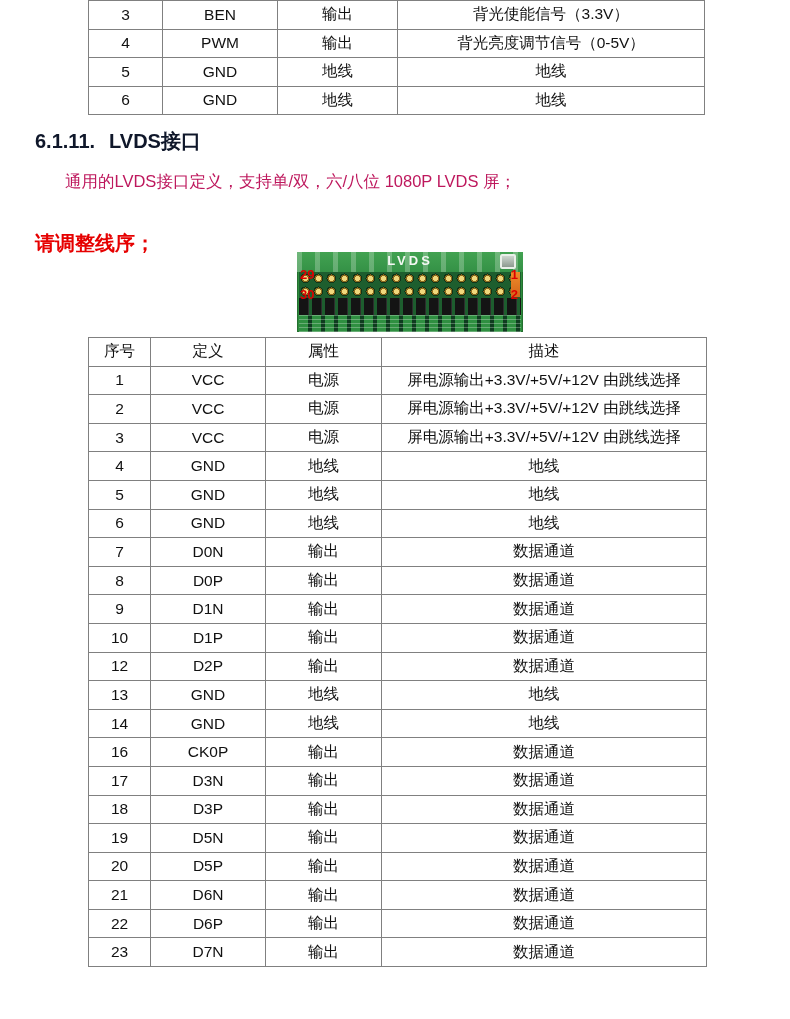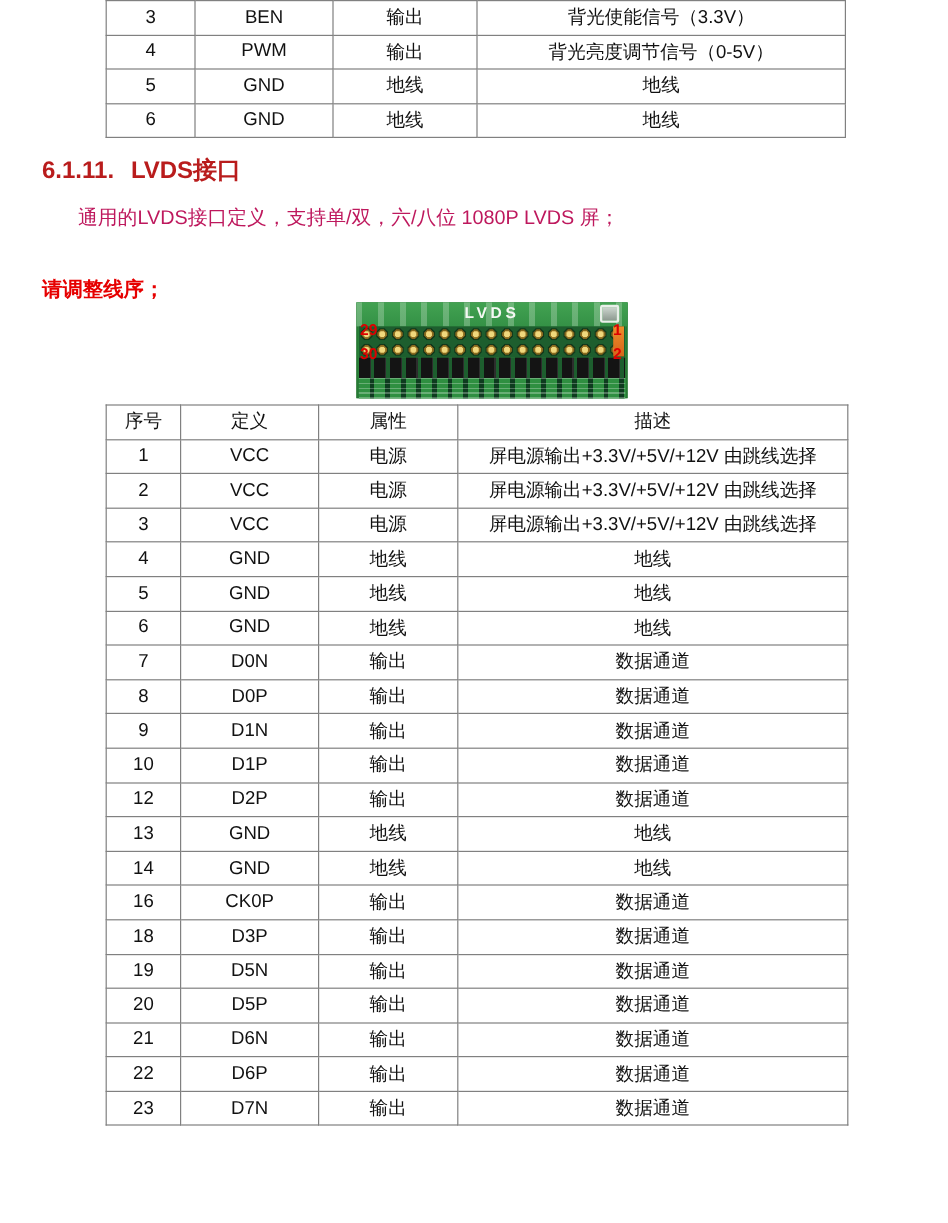--- a/index.html
+++ b/index.html
@@ -15,25 +15,25 @@
   .top-tbl { left:88px; top:0; width:616px; }
   .top-tbl tr { height:28.5px; }
   .top-tbl col:nth-child(1){width:74px;} .top-tbl col:nth-child(2){width:115px;}
   .top-tbl col:nth-child(3){width:120px;} .top-tbl col:nth-child(4){width:307px;}
 
   .main-tbl { left:88px; top:337px; width:618px; }
   .main-tbl tr { height:28.6px; }
   .main-tbl col:nth-child(1){width:62px;} .main-tbl col:nth-child(2){width:115px;}
   .main-tbl col:nth-child(3){width:116px;} .main-tbl col:nth-child(4){width:325px;}
 
-  .heading { position:absolute; left:35px; top:128px; font-size:20px; font-weight:bold; color:#b91c1c; }
+  .heading { position:absolute; left:35px; top:128px; font-size:20px; font-weight:bold; color:#0f172a; }
   .heading .num { margin-right:14px; }
   .intro { position:absolute; left:65px; top:171px; font-size:16.5px; color:#be185d; }
   .note1 { position:absolute; left:65px; top:203px; font-size:16.5px; font-weight:bold; color:#e60000; }
-  .note2 { position:absolute; left:35px; top:230px; font-size:17px; font-weight:bold; color:#e60000; }
+  .note2 { position:absolute; left:35px; top:230px; font-size:20px; font-weight:bold; color:#e60000; }
 
   
   .pcb { position:absolute; left:297px; top:252px; width:226px; height:80px;
     background:#2e8c3e; box-shadow:0 0 0 1px #24702f inset; }
   .pcb-top { position:absolute; left:0; right:0; top:0; height:20px;
     background:
       repeating-linear-gradient(90deg, rgba(230,240,230,.28) 0 5px, transparent 5px 18px),
       linear-gradient(180deg,#42a251,#349146); }
   .pcb-label { position:absolute; top:1px; left:0; right:0; text-align:center;
     color:#f4f8f3; font-weight:bold; font-size:13px; letter-spacing:3px; }
@@ -236,20 +236,26 @@
         </tr>
 
 
         <tr>
           <td>16</td>
           <td>CK0P</td>
           <td>输出</td>
           <td>数据通道</td>
         </tr>
 
+        <tr>
+          <td>17</td>
+          <td>D3N</td>
+          <td>输出</td>
+          <td>数据通道</td>
+        </tr>
 
         <tr>
           <td>18</td>
           <td>D3P</td>
           <td>输出</td>
           <td>数据通道</td>
         </tr>
 
         <tr>
           <td>19</td>

